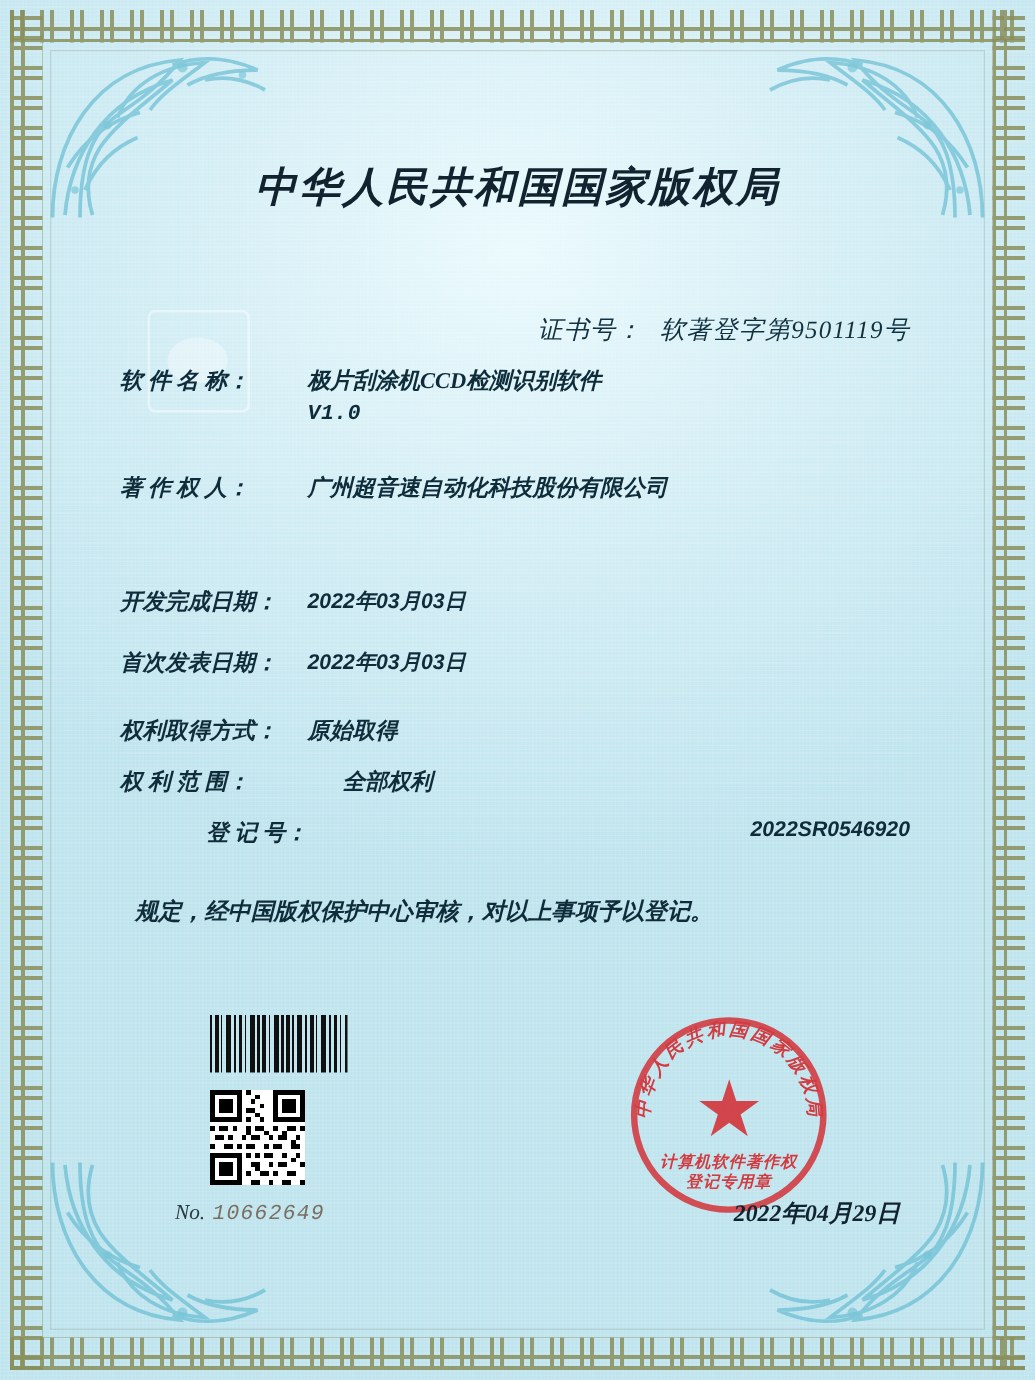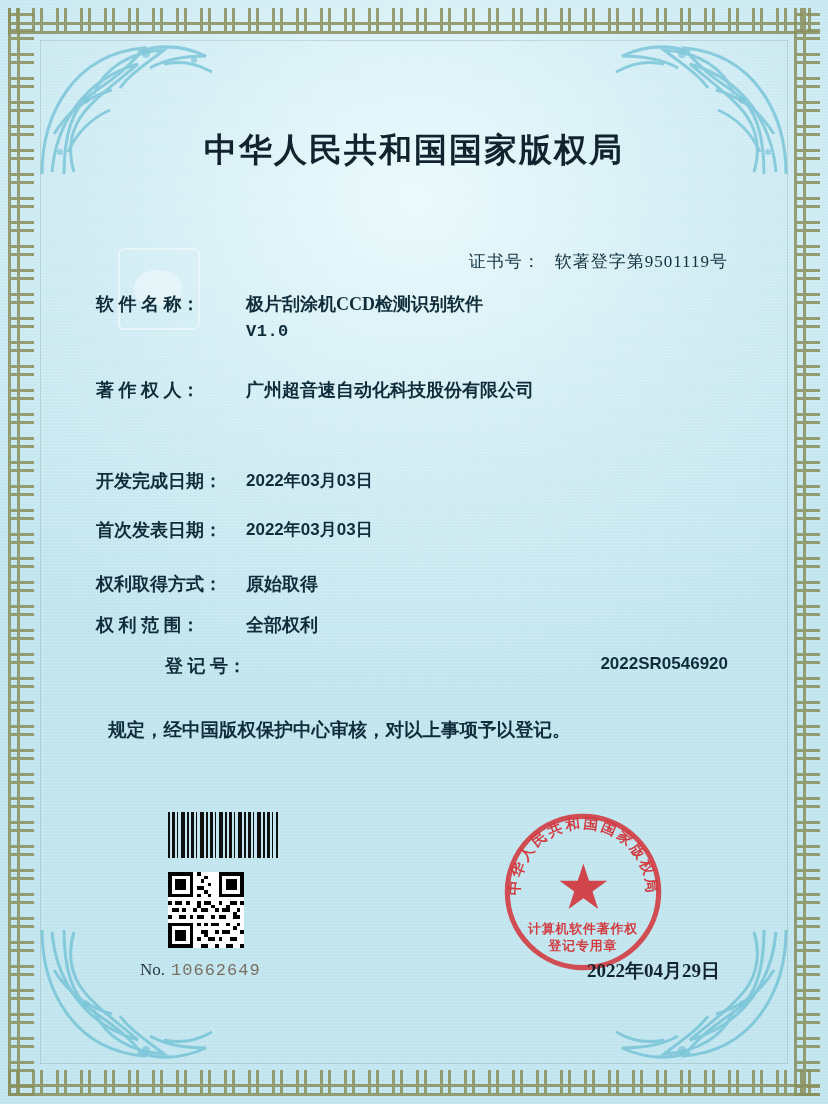--- a/index.html
+++ b/index.html
@@ -8,20 +8,21 @@
     background: #ffffff;
   }
   #certificate {
     position: relative;
     width: 828px;
     height: 1104px;
     overflow: hidden;
     background: #bef264;
     font-family: "Liberation Serif", serif;
     color: #0d2b3a;
+    font-style: italic;
   }
 
   
   .paper-bg {
     position: absolute;
     inset: 0;
     background:
       radial-gradient(ellipse 70% 45% at 50% 18%, #eafafd 0%, #d4eef5 45%, #bfe4ee 100%),
       linear-gradient(180deg, #ddf4f8 0%, #cfeaf2 55%, #bfe2ec 100%);
   }
@@ -132,21 +133,21 @@
     position: absolute;
     top: 188px; left: 0; right: 0;
     font-size: 35px;
     letter-spacing: 3px;
   }
 
   .cert-no {
     position: absolute;
     top: 250px;
     right: 100px;
-    font-size: 17px;
+    font-size: 20px;
     color: #12313f;
     letter-spacing: 1px;
   }
   .cert-no .cn-label { margin-right: 14px; }
 
   .field {
     position: absolute;
     left: 96px;
     right: 100px;
     font-size: 18px;
@@ -171,21 +172,21 @@
     font-family: "Liberation Mono", monospace;
     font-size: 17px;
     letter-spacing: 0.5px;
   }
 
   .f-softname { top: 292px; }
   .f-owner    { top: 378px; }
   .f-devdate  { top: 469px; }
   .f-pubdate  { top: 518px; }
   .f-acquire  { top: 572px; }
-  .f-scope    { top: 613px; }
+  .f-scope    { top: 613px; gap: 28px; }
   .f-regno    { top: 654px; text-align: right; }
 
   .f-devdate .flabel, .f-pubdate .flabel { letter-spacing: 0; }
   .f-devdate .fvalue, .f-pubdate .fvalue, .f-regno .fvalue {
     font-family: "Liberation Sans", sans-serif;
     font-weight: bold;
     font-size: 17px;
   }
 
   .statement {

